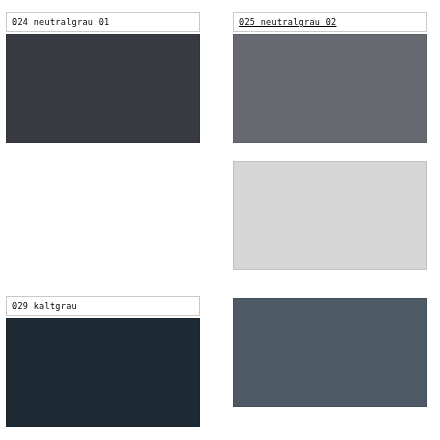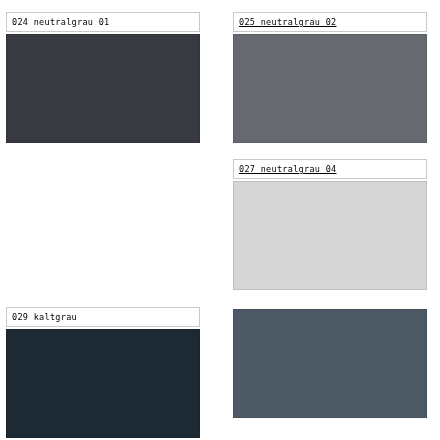--- a/index.html
+++ b/index.html
@@ -27,21 +27,21 @@
     height: 131px;
   }
 
   
   .col-0 { left: 6px; }
   .col-1 { left: 233px; text-decoration: underline; }
 
   
   .row-0 { top: 12px; }
   .row-1 { top: 159px; }
-  .row-2 { top: 307px; }
+  .row-2 { top: 296px; }
 
   .swatch-label {
     box-sizing: border-box;
     width: 194px;
     height: 20px;
     background: #ffffff;
     border: 1px solid #c9c9c9;
     display: flex;
     align-items: center;
     padding-left: 5px;
@@ -79,23 +79,20 @@
 
   <div class="swatch-panel col-1 row-0">
     <div class="swatch-label">
       <span class="swatch-label-text">025 neutralgrau 02</span>
     </div>
     <div class="swatch-color" style="background-color: rgb(102, 106, 112);"></div>
   </div>
 
 
   <div class="swatch-panel col-1 row-1">
-    <div class="swatch-label">
-      <span class="swatch-label-text">027 neutralgrau 04</span>
-    </div>
     <div class="swatch-color" style="background-color: rgb(213, 214, 213);"></div>
   </div>
 
   <div class="swatch-panel col-0 row-2">
     <div class="swatch-label">
       <span class="swatch-label-text">029 kaltgrau</span>
     </div>
     <div class="swatch-color" style="background-color: rgb(30, 42, 51);"></div>
   </div>
 

